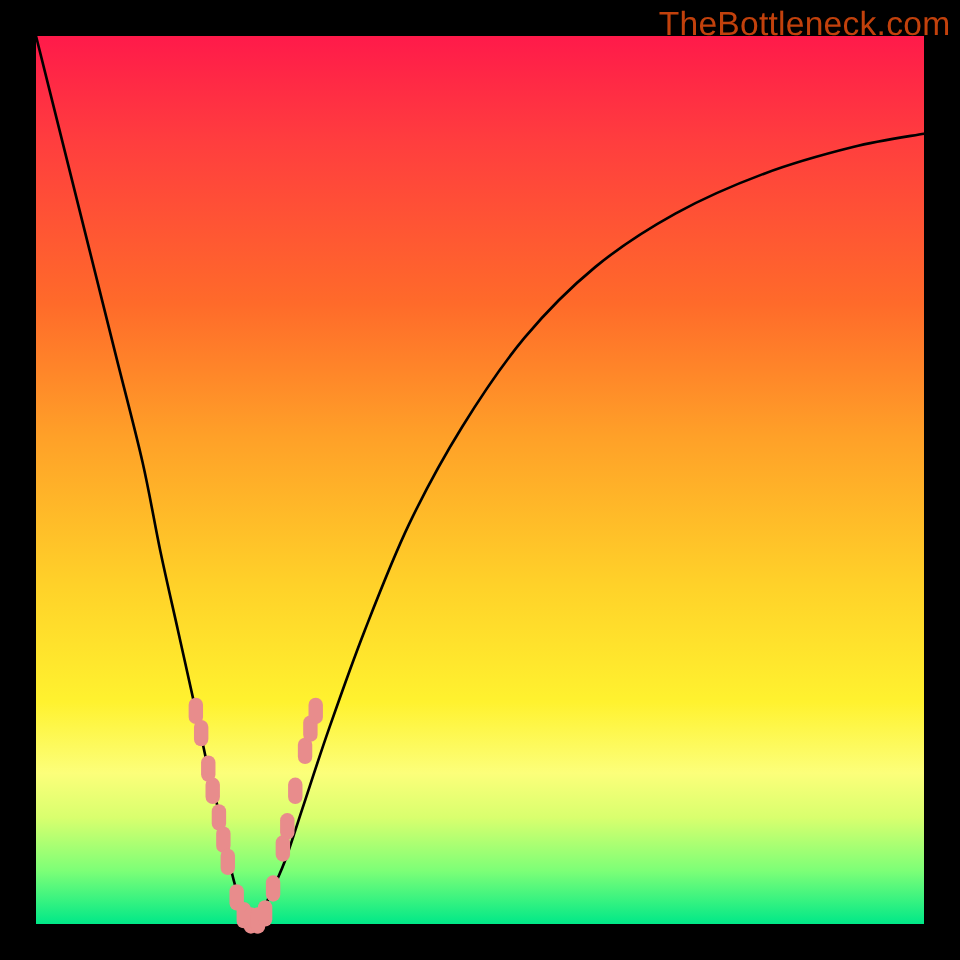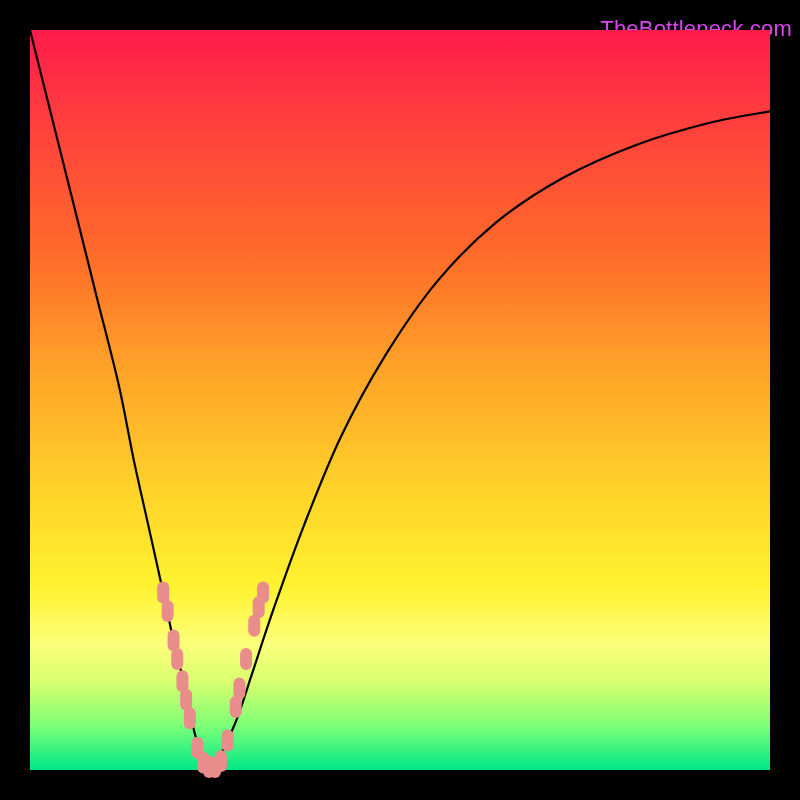--- a/index.html
+++ b/index.html
@@ -33,24 +33,24 @@
       #ffd229 62%,
       #fff22f 75%,
       #fcff7a 83%,
       #d9ff6e 88%,
       #7dff77 94%,
       #00e888 100%
     );
   }
   .watermark {
     position: absolute;
-    top: 16px;
+    top: 4px;
     right: 8px;
-    color: #d946ef;
-    font-size: 22px;
+    color: #c2410c;
+    font-size: 28px;
     font-weight: 500;
     letter-spacing: 0.2px;
     user-select: none;
   }
   svg.curve {
     position: absolute;
     left: 0;
     top: 0;
     width: 740px;
     height: 740px;

